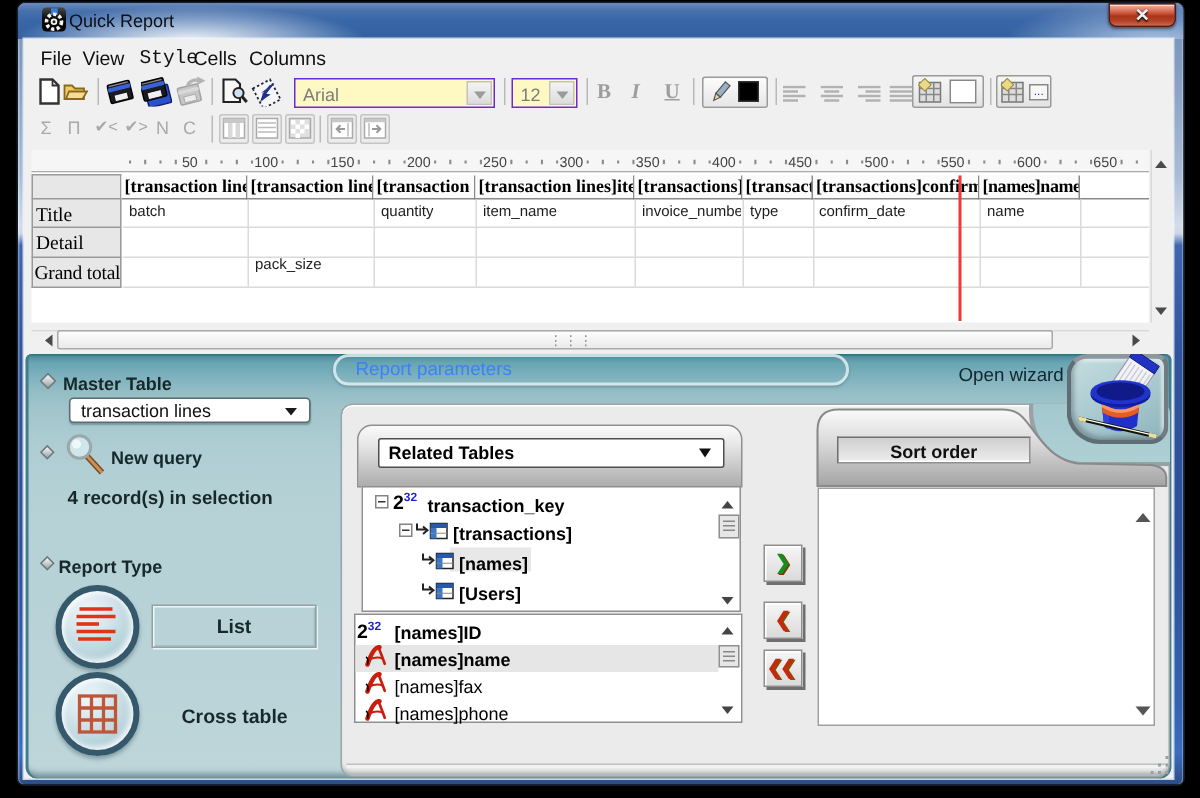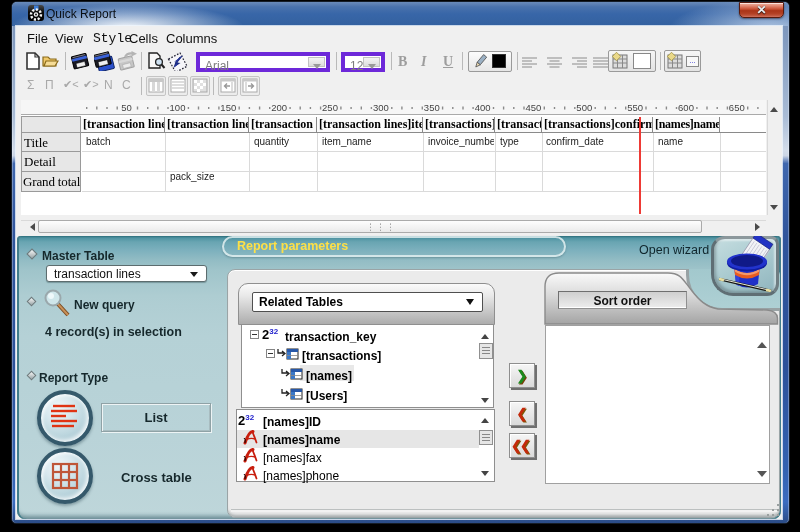--- a/index.html
+++ b/index.html
@@ -25,21 +25,21 @@
   border:1px solid #571a0e;box-shadow:inset 0 1px 0 rgba(255,255,255,.65), 0 1px 2px rgba(20,10,20,.5);}
 #closebtn span{position:absolute;left:0;right:0;top:0;text-align:center;color:#eceff2;font-size:12px;font-weight:bold;
   text-shadow:0 1px 1px rgba(30,10,5,.9), 0 0 1px #444;}
 
 #client{position:absolute;left:16px;top:26px;width:766px;height:493px;background:#f0f0f0;box-shadow:0 0 0 1px rgba(240,246,252,.8);}
 
 .menu{position:absolute;top:31px;font-size:13px;color:#101010;}
 
 .vsep{position:absolute;width:1px;background:#b9b9b9;}
 
-.tcombo{position:absolute;background:#ffffff;border:4px solid #6d28d9;height:20px;}
+.tcombo{position:absolute;background:#fef9c3;border:1px solid #6d28d9;height:20px;}
 .tcombo .txt{position:absolute;left:5px;top:3px;font-size:12px;color:#7d7d7d;}
 .tcombo .btn{position:absolute;right:1px;top:1px;bottom:1px;width:17px;background:linear-gradient(180deg,#f4f4f4,#dcdcdc);border:1px solid #c2c2c2;}
 .tcombo .btn:after{content:"";position:absolute;left:4px;top:6px;border:4px solid transparent;border-top:5px solid #9a9a9a;}
 .gly{position:absolute;color:#a9a9a9;font-size:12px;}
 .tbtn{position:absolute;border:1px solid #c0c0c0;background:linear-gradient(180deg,#f6f6f6,#e3e3e3);border-radius:2px;}
 
 #ruler{position:absolute;left:21px;top:100px;width:745px;height:15px;background:#f6f6f6;border-bottom:1px solid #aaa;}
 
 #tablearea{position:absolute;left:21px;top:115px;width:745px;height:100px;background:#fff;}
 .hdrcell{position:absolute;top:117px;height:16px;font-family:"Liberation Serif",serif;font-weight:bold;font-size:12px;
@@ -70,21 +70,21 @@
 
 .circ{position:absolute;width:56px;height:56px;border-radius:50%;
   background:radial-gradient(circle at 36% 28%,#eef6f8 0%,#d8e8ee 30%,#bcd6de 60%,#9dbecb 85%,#8fb2c2 100%);
   border:4.5px solid #35596b;box-shadow:0 2px 3px rgba(20,50,60,.35), inset -2px -2px 4px rgba(255,255,255,.9), inset 2px 2px 3px rgba(255,255,255,.7);}
 #listbox{position:absolute;left:101px;top:403px;width:110px;height:29px;border:1px solid #8fa2a6;
   box-shadow:inset 1px 1px 0 #eef4f5, inset -1px -1px 0 #a8bcc0, 1px 1px 0 #edf4f5;}
 #listbox span{position:absolute;left:0;right:0;top:6px;text-align:center;font-size:13px;font-weight:bold;color:#15282c;}
 
 #capsule{position:absolute;left:222px;top:236px;width:344px;height:21px;border-radius:11px;border:2px solid rgba(225,238,240,.85);
   box-shadow:0 1px 2px rgba(30,60,70,.3);}
-#capsule span{position:absolute;left:13px;top:1px;font-size:12.5px;font-weight:bold;color:#fde047;}
+#capsule span{position:absolute;left:13px;top:1px;font-size:12.5px;font-weight:normal;color:#3b82f6;}
 #openwiz{position:absolute;left:639px;top:243px;font-size:12.5px;color:#10262c;}
 #graypanel{position:absolute;left:227px;top:269px;width:553px;height:249px;border-radius:8px;
   background:#ebebeb;border:1px solid #9aa4a6;box-shadow:inset 0 1px 0 #fff, inset 0 -4px 3px -2px rgba(110,120,122,.55);}
 #tealpatch{position:absolute;left:686px;top:269px;width:94px;height:42px;border-radius:0 6px 0 36px;
   background:linear-gradient(180deg,#a2c8cd,#aed0d4);border-left:3px solid #98a2a4;border-bottom:3px solid #98a2a4;}
 #wizbox{position:absolute;left:711px;top:236px;width:68px;height:60px;border-radius:14px 8px 12px 22px;
   background:linear-gradient(150deg,#c5dde0 0%,#acccd1 45%,#8fb4bd 100%);
   border:3px solid #76848a;border-color:#8c989c #6f7d82 #5f6e74 #5f6e74;
   box-shadow:inset 2px -2px 3px rgba(70,85,90,.4), inset -2px 2px 2px rgba(255,255,255,.5);}
 

